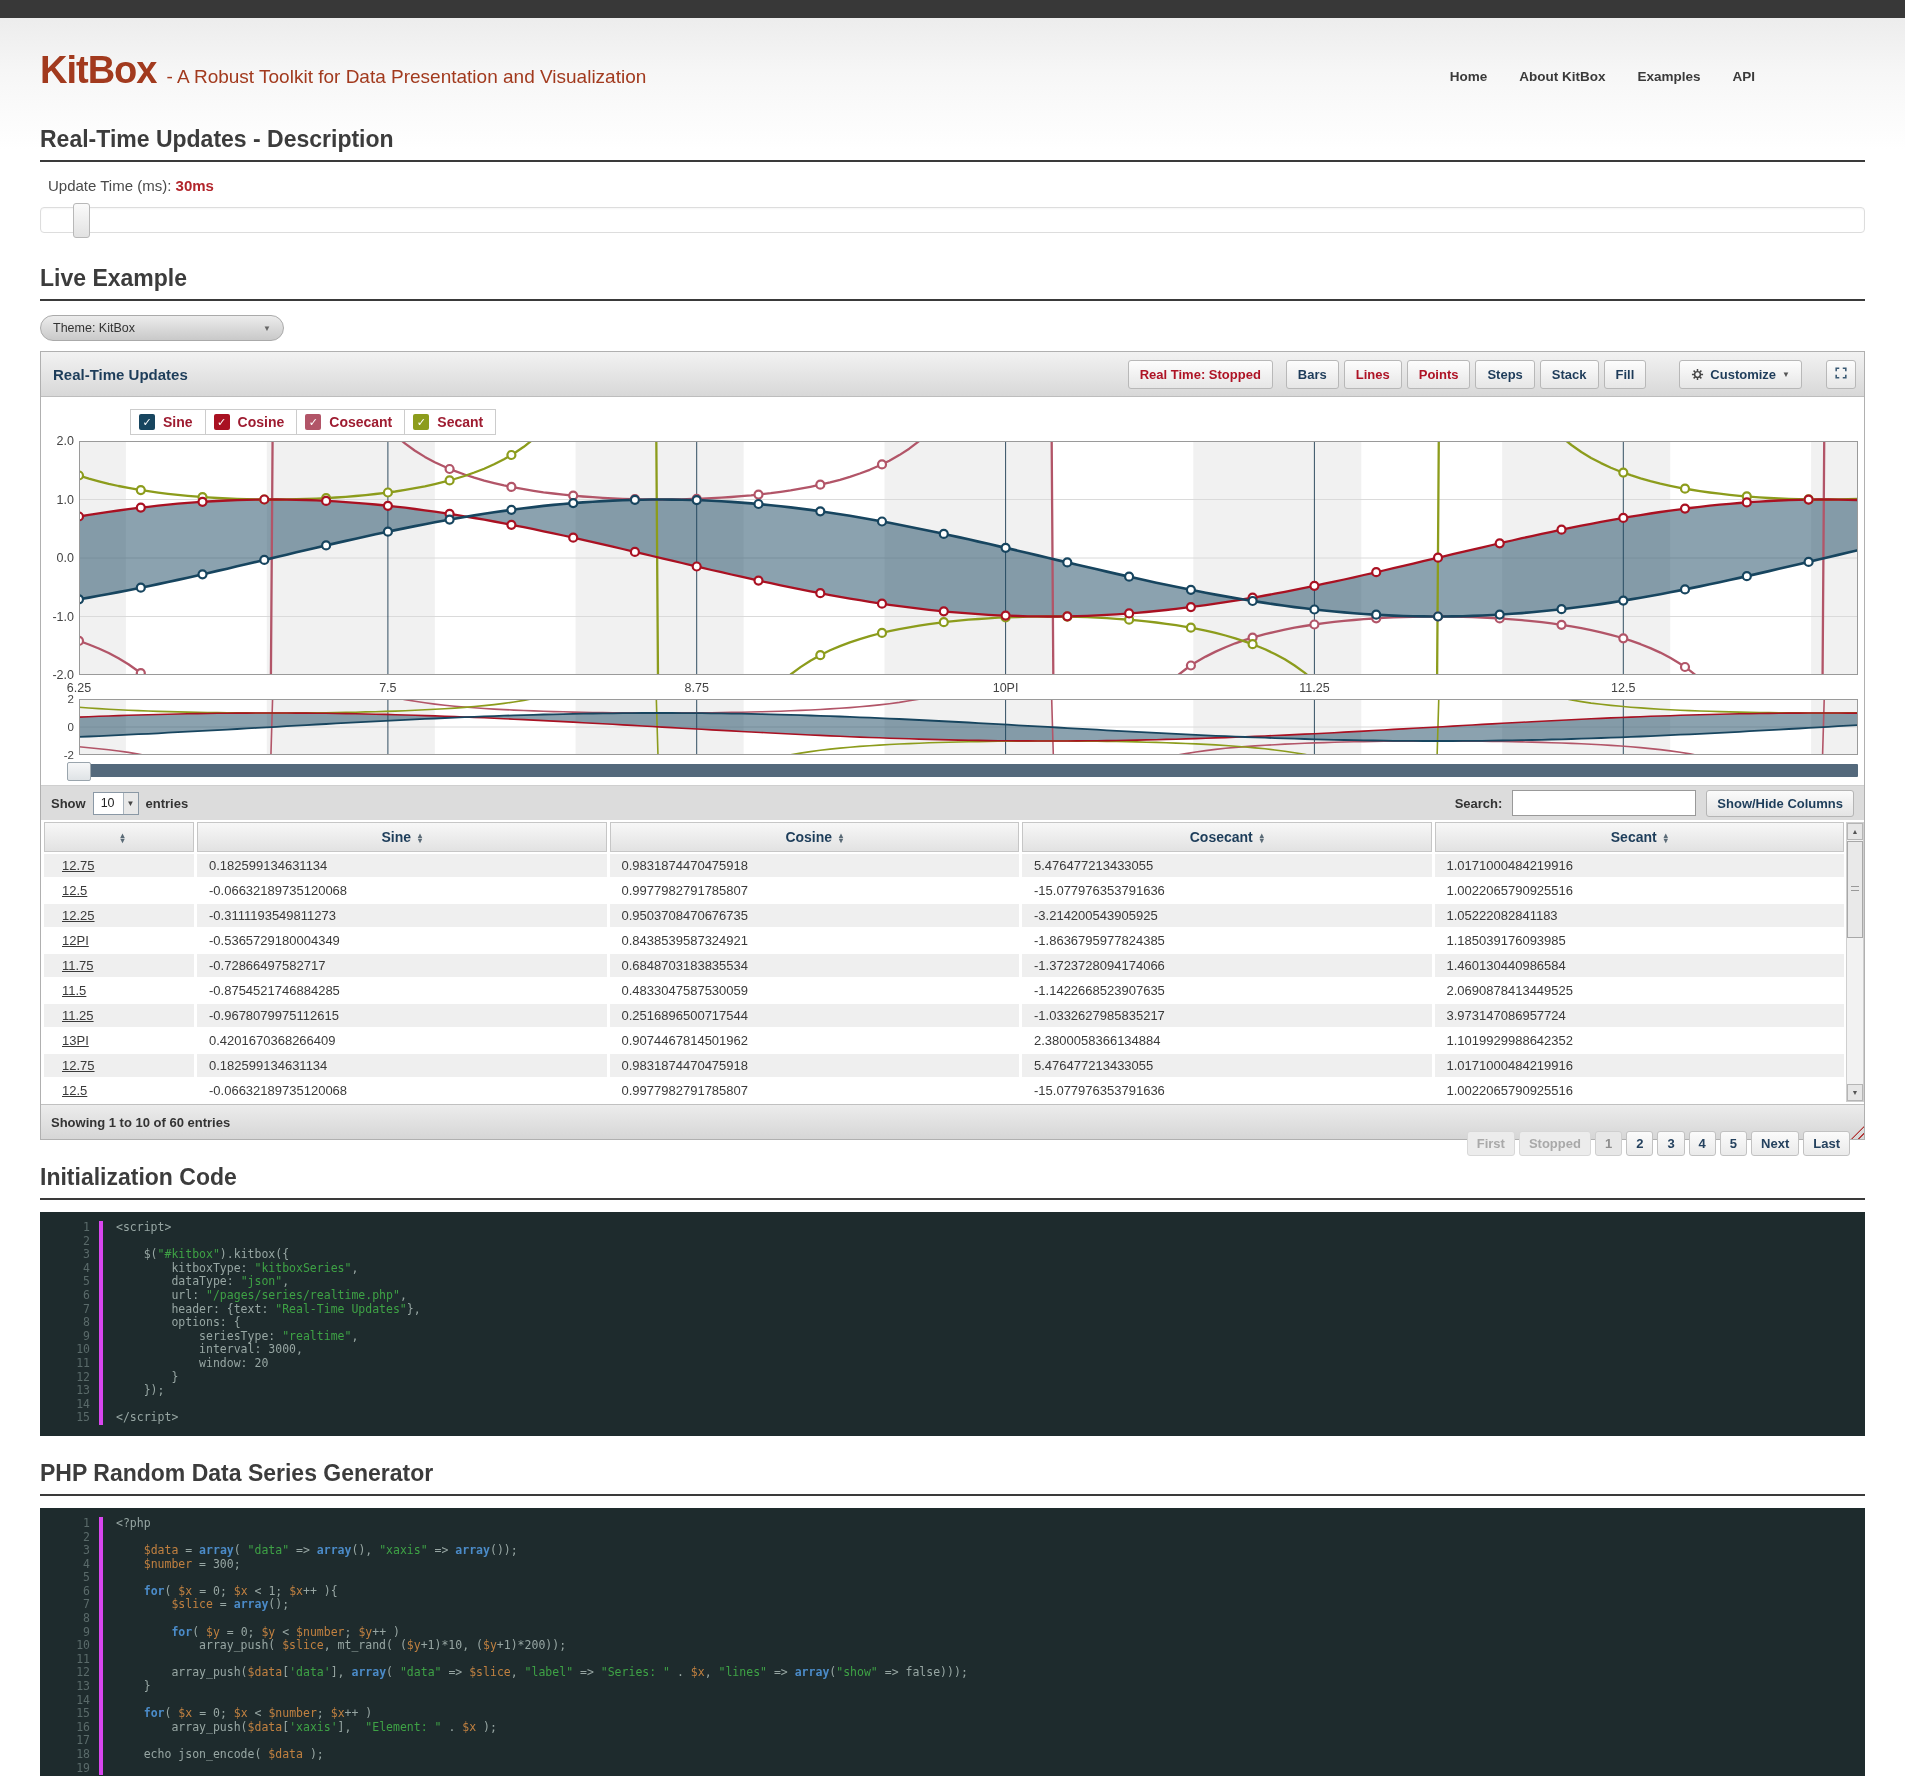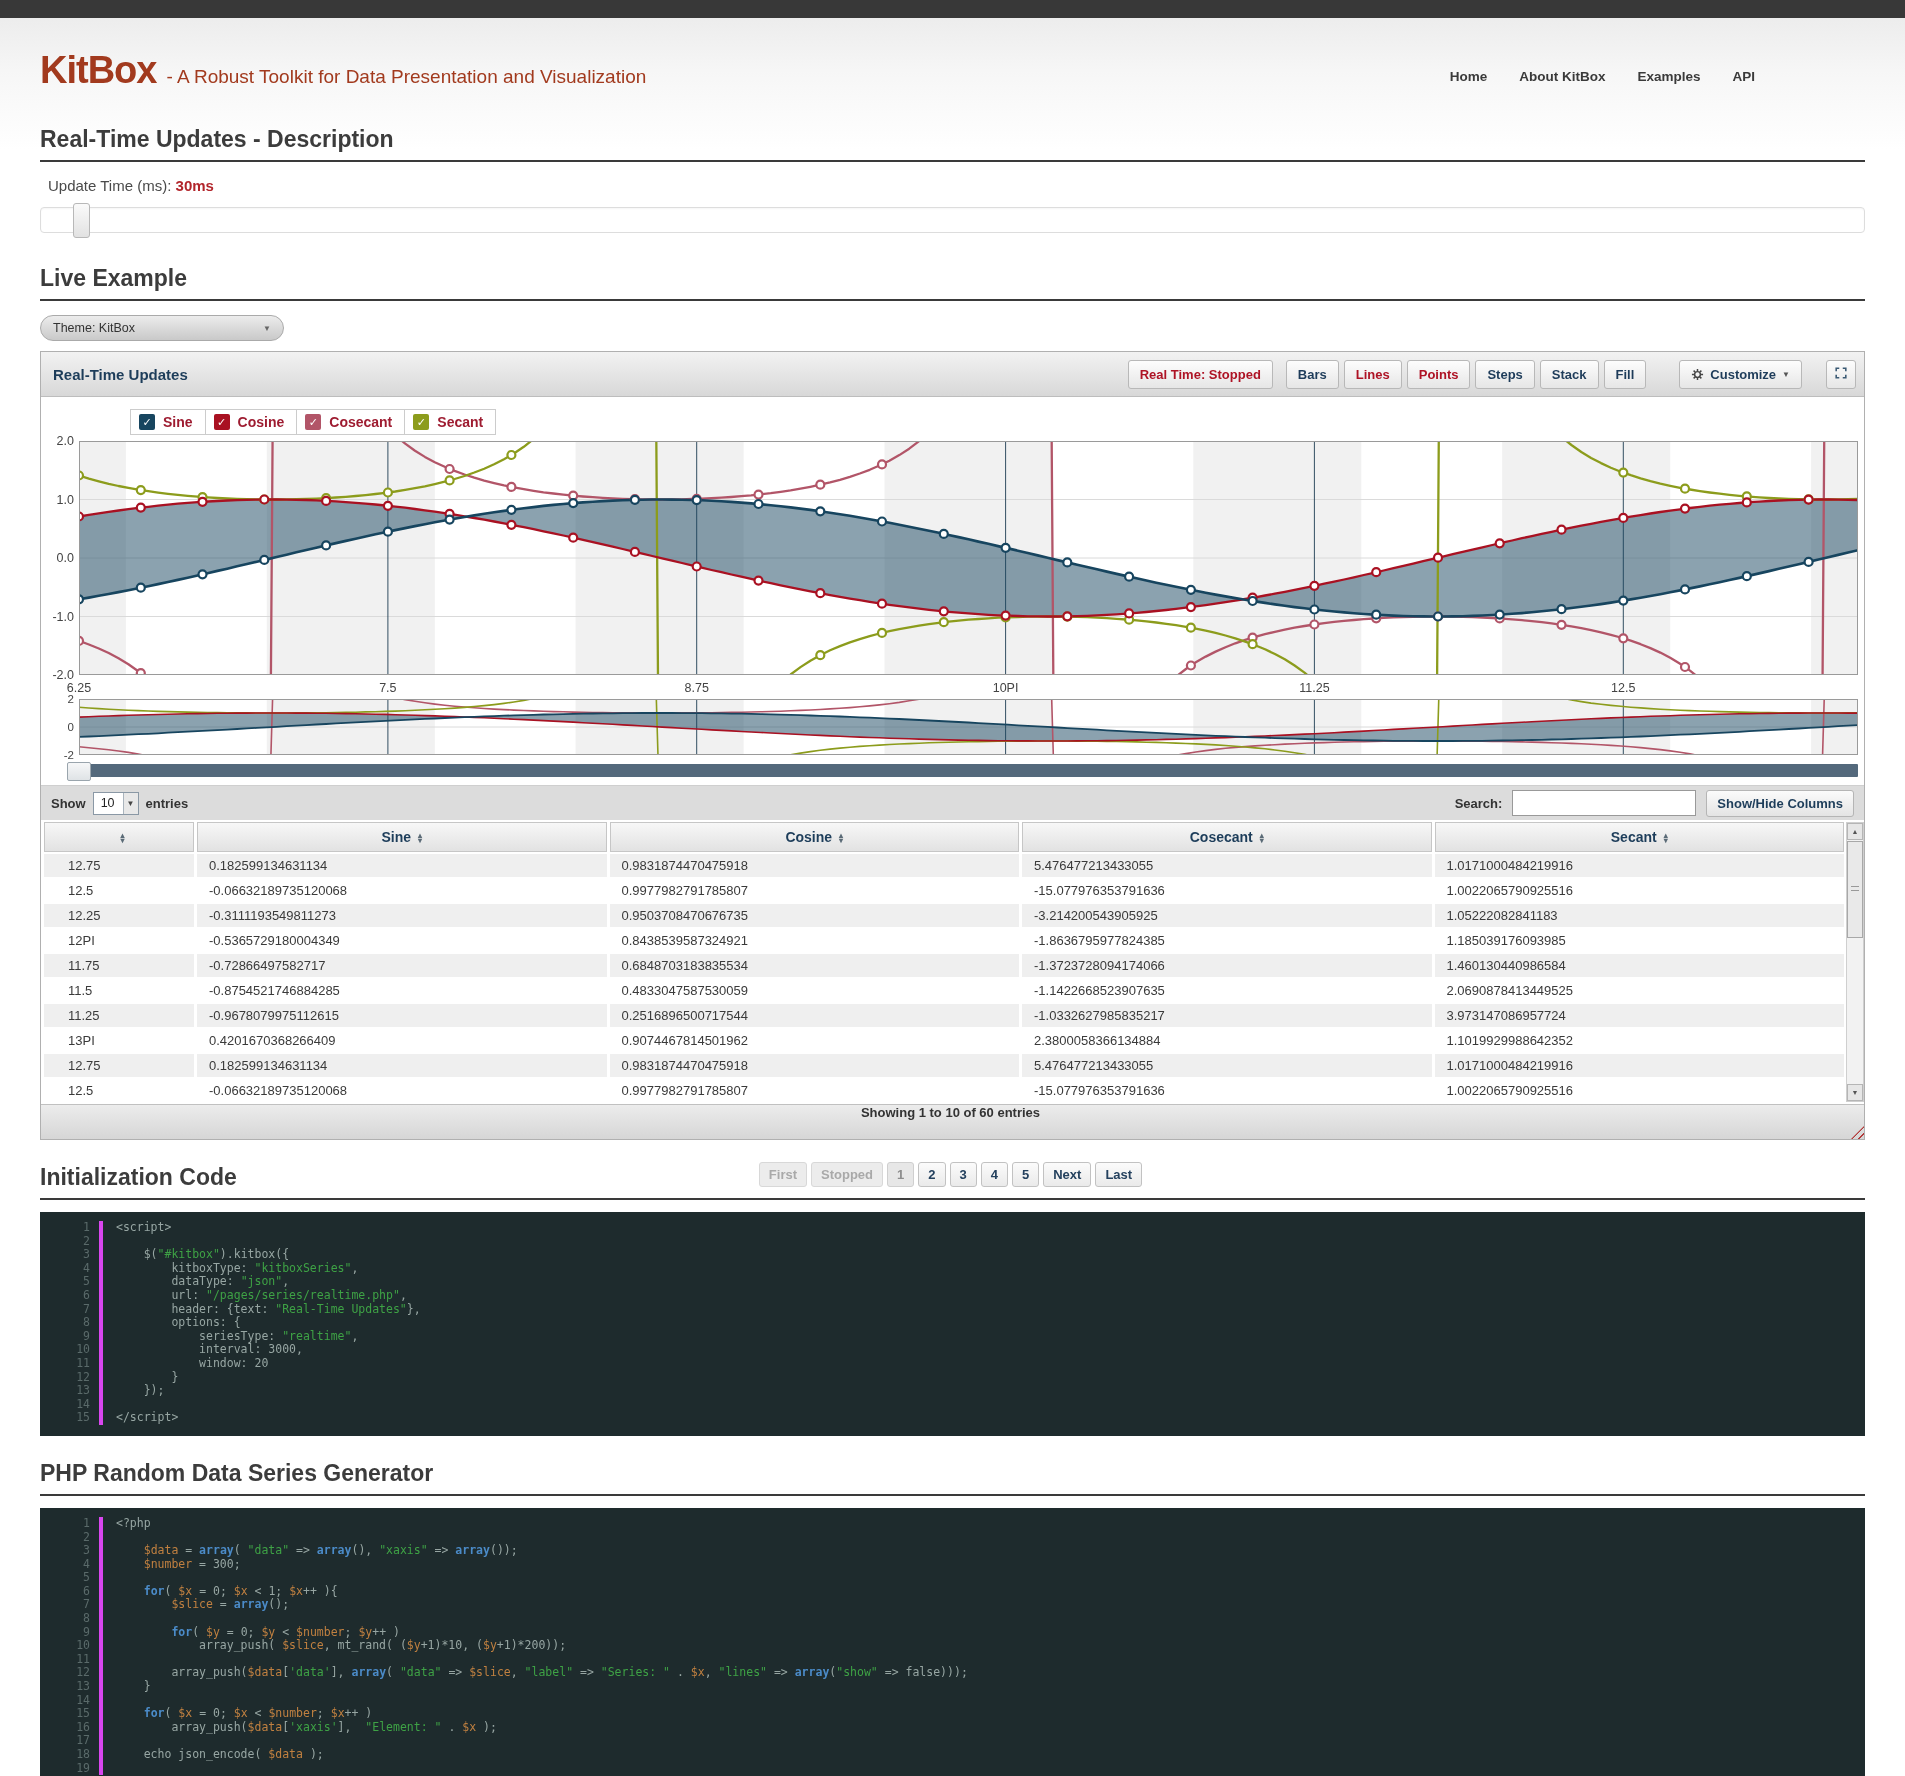--- a/index.html
+++ b/index.html
@@ -65,32 +65,32 @@
   .srch{width:178px;height:22px;border:1px solid #999;background:#fff;font-family:inherit;}
   .shbtn{font-size:13px;font-weight:bold;color:#1d3d5a;background:linear-gradient(#fbfbfb,#e4e4e4);border:1px solid #b5b5b5;border-radius:3px;padding:5px 10px;cursor:pointer;font-family:inherit;}
   
   .tblwrap{position:relative;padding-right:17px;}
   table.grid{width:100%;border-collapse:separate;border-spacing:3px 2px;table-layout:fixed;}
   table.grid col.c0{width:150px;}
   th.hc{background:linear-gradient(#f7f7f7,#e2e2e2);border:1px solid #c6c6c6;height:26px;font-size:14px;font-weight:bold;color:#1d3d5a;text-align:center;cursor:pointer;white-space:nowrap;}
   .sort{display:inline-flex;flex-direction:column;margin-left:7px;vertical-align:middle;color:#5a6a76;}
   .sort i{font-style:normal;font-size:8px;line-height:5px;}
   td.dc{height:21px;font-size:13px;color:#3a3a3a;padding-left:12px;white-space:nowrap;overflow:hidden;}
-  td.dc.c0{padding-left:24px;}
+  td.dc.c0{padding-left:18px;text-decoration:underline;}
   tr.odd td{background:#efefef;}
   tr.even td{background:#fff;}
   
   .vsb{position:absolute;top:2px;right:0;bottom:2px;width:16px;background:#f2f2f2;border:1px solid #cfcfcf;}
   .vsb .btn{position:absolute;left:0;width:14px;height:15px;background:#e6e6e6;border:1px solid #b5b5b5;color:#555;font-size:7px;display:flex;align-items:center;justify-content:center;cursor:pointer;}
   .vsb .up{top:0;}
   .vsb .dn{bottom:0;}
   .vsb .thumb{position:absolute;left:0;top:18px;width:14px;height:95px;background:#e9e9e9;border:1px solid #a8a8a8;cursor:pointer;}
   .vsb .grip{margin:44px auto 0;width:8px;border-top:1px solid #999;border-bottom:1px solid #999;height:3px;}
   
-  .wftr{height:34px;background:linear-gradient(#ececec,#d6d6d6);border-top:1px solid #c0c0c0;display:flex;align-items:center;justify-content:space-between;padding:0 14px 0 10px;position:relative;flex-direction:column;}
+  .wftr{height:34px;background:linear-gradient(#ececec,#d6d6d6);border-top:1px solid #c0c0c0;display:flex;align-items:center;justify-content:space-between;padding:0 14px 0 10px;position:relative;}
   .info{font-size:13px;font-weight:bold;color:#333;}
   .pag{display:flex;gap:4px;margin-top:42px;}
   .pbtn{font-size:13px;font-weight:bold;color:#24415e;background:linear-gradient(#fbfbfb,#eaeaea);border:1px solid #c2c2c2;border-radius:3px;padding:4px 9px;cursor:pointer;font-family:inherit;}
   .pbtn.disabled{color:#a9a9a9;background:#ececec;border-color:#d8d8d8;}
   .pbtn.current{color:#8d8d8d;background:#e7e7e7;border-color:#cfcfcf;}
   .rsz{position:absolute;right:0;bottom:0;width:13px;height:13px;background:repeating-linear-gradient(135deg,#b23a3a 0 1.5px,transparent 1.5px 4.5px);clip-path:polygon(100% 0,100% 100%,0 100%);cursor:nwse-resize;}
   
   .sec3{margin-top:24px;}
   .code{margin-top:12px;background:#1e2b2d;padding:9px 0 11px;}
   .cl{display:flex;font-family:"DejaVu Sans Mono",monospace;font-size:11.5px;line-height:13.6px;}

